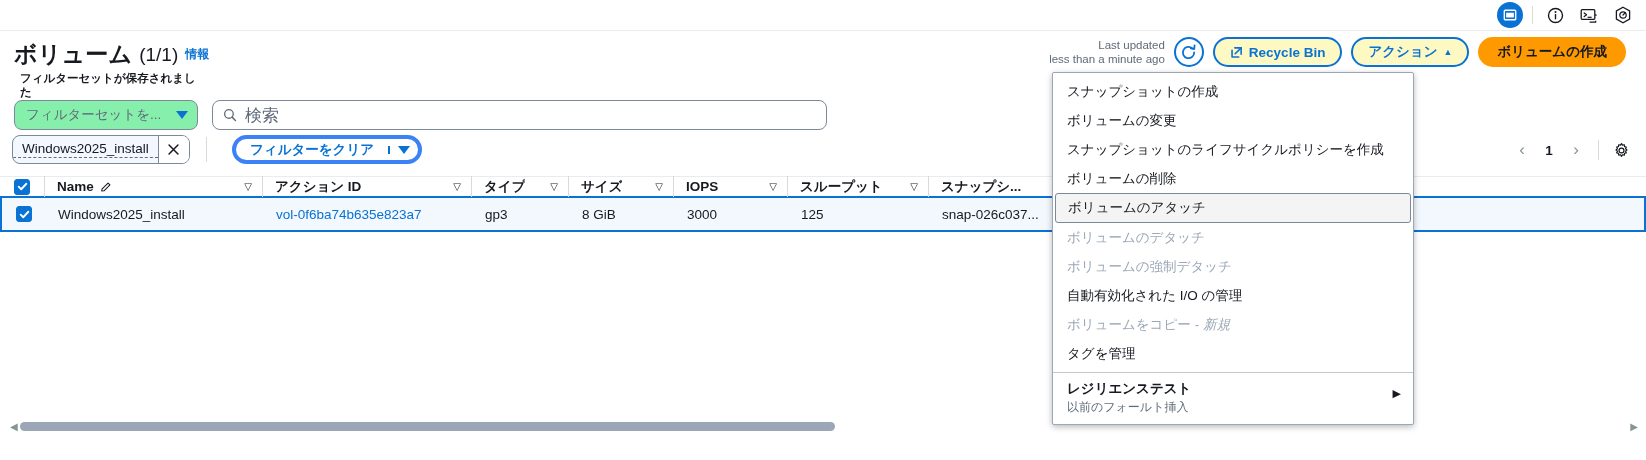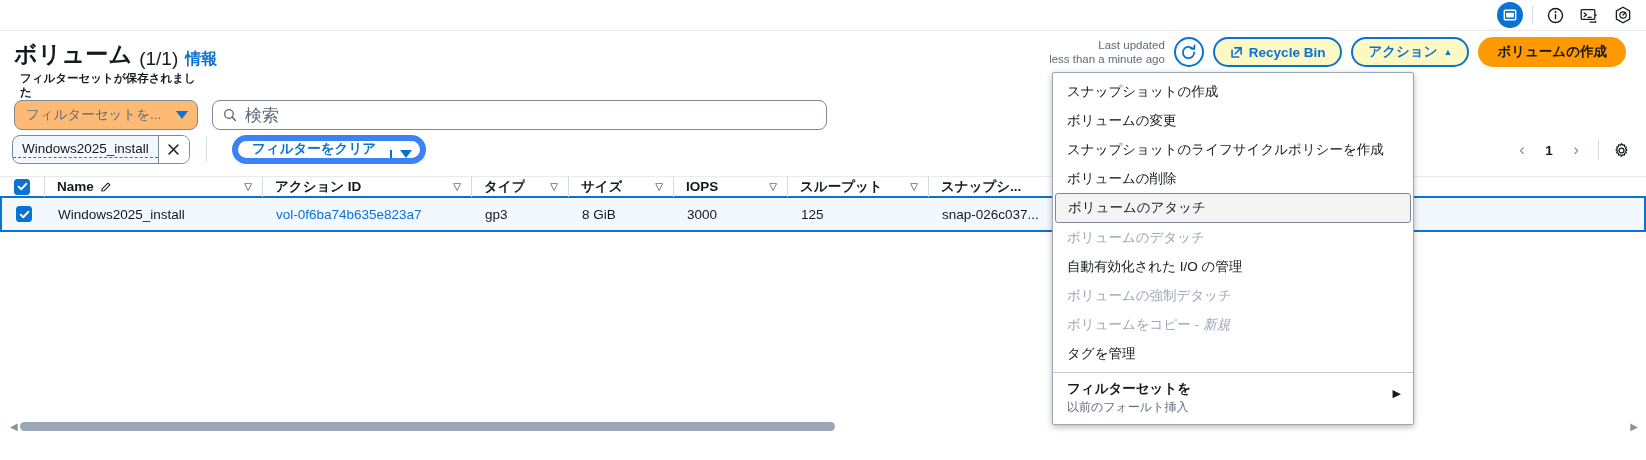--- a/index.html
+++ b/index.html
@@ -29,25 +29,25 @@
   .tb-sep { width:1px; height:18px; background:#d5dbdb; margin:0 5px; }
   .panel-badge {
     width: 26px; height: 26px; border-radius: 50%;
     background: #0972d3; display:flex; align-items:center; justify-content:center;
   }
 
   
   .header { position: absolute; top: 31px; left: 0; width: 1646px; height: 48px; }
   .page-title-wrap {
     position: absolute; left: 14px; top: 8px;
-    display: flex; align-items: flex-end; gap: 7px;
+    display: flex; align-items: center; gap: 7px;
   }
   .page-title { font-size: 23px; font-weight: 700; letter-spacing: .2px; color:#16191f; }
   .page-count { font-size: 19px; font-weight: 400; color:#16191f; }
-  .info-link { font-size: 16px; color:#0972d3; text-decoration: none; font-weight:700; cursor:pointer; }
+  .info-link { font-size: 12px; color:#0972d3; text-decoration: none; font-weight:700; cursor:pointer; }
 
   .header-right {
     position: absolute; right: 20px; top: 6px;
     display: flex; align-items: center; gap: 9px;
   }
   .last-updated { text-align: right; line-height: 1.25; color:#5f6b7a; font-size: 11.5px; }
   .last-updated .lu1 { display:block; }
   .last-updated .lu2 { display:block; }
 
   .refresh-btn {
@@ -75,21 +75,21 @@
   .filter-row {
     position: absolute; top: 76px; left: 0; width: 1646px; height: 40px;
   }
   .fs-wrap { position:absolute; left: 14px; top: 0; width: 184px; }
   .fs-label {
     position: absolute; left: 6px; top: -4px; width: 178px;
     font-size: 11.5px; font-weight: 700; color:#16191f; line-height: 1.18;
   }
   .fs-select {
     position:absolute; top: 24px; left: 0; width: 184px; height: 30px;
-    border: 1px solid #7d8998; border-radius: 8px; background:#fdba74;
+    border: 1px solid #7d8998; border-radius: 8px; background:#86efac;
     display:flex; align-items:center; justify-content:space-between;
     padding: 0 9px 0 11px; cursor:pointer;
   }
   .fs-select .ph { font-size: 13.5px; color:#5f6b7a; }
   .tri-down { width:0;height:0;border-left:6px solid transparent;border-right:6px solid transparent;border-top:8px solid #0972d3; }
 
   .search-box {
     position: absolute; left: 212px; top: 24px; width: 615px; height: 30px;
     border: 1px solid #7d8998; border-radius: 8px; background:#fff;
     display:flex; align-items:center; gap: 8px; padding: 0 10px; cursor:text;
@@ -110,22 +110,22 @@
     margin: 4px 0 5px 0;
   }
   .token-x {
     width: 31px; display:flex; align-items:center; justify-content:center;
     border-left: 1px solid #7d8998; background:#fff; cursor:pointer; font-size: 15px; color:#16191f;
   }
   .v-sep { position:absolute; left: 206px; top: 2px; width:1px; height: 25px; background:#d5dbdb; }
 
   .clear-group {
     position:absolute; left: 232px; top: 0; height:29px;
-    display:flex; align-items:flex-end;
-    border: 6px solid #3b82f6; border-radius: 16px; overflow:hidden; background:#fff;
+    display:flex; align-items:center;
+    border: 4px solid #3b82f6; border-radius: 16px; overflow:hidden; background:#fff;
   }
   .clear-btn {
     display:flex; align-items:center; padding: 0 14px;
     font-size: 13.5px; font-weight:700; color:#0972d3; cursor:pointer;
   }
   .clear-caret {
     width: 30px; display:flex; align-items:center; justify-content:center;
     border-left: 2px solid #0972d3; cursor:pointer;
   }
 
@@ -429,31 +429,31 @@
     </div>
   </div>
 
   <div class="menu">
     <div class="mi">スナップショットの作成</div>
     <div class="mi">ボリュームの変更</div>
     <div class="mi">スナップショットのライフサイクルポリシーを作成</div>
     <div class="mi">ボリュームの削除</div>
     <div class="mi selected">ボリュームのアタッチ</div>
     <div class="mi disabled">ボリュームのデタッチ</div>
+    <div class="mi disabled">ボリュームの強制デタッチ</div>
     <div class="mi">自動有効化された I/O の管理</div>
-    <div class="mi disabled">ボリュームの強制デタッチ</div>
     <div class="mi disabled">
       <span>ボリュームをコピー</span>
       <span class="dash">-</span>
       <span class="italic">新規</span>
     </div>
     <div class="mi">タグを管理</div>
 
     <div class="msep"></div>
 
     <div class="mgroup">
-      <div class="mgroup-title">フィルターセットを</div>
+      <div class="mgroup-title">レジリエンステスト</div>
       <div class="mgroup-sub">以前のフォールト挿入</div>
       <span class="submenu-arrow">▶</span>
     </div>
   </div>
 
 </div>
 
 </body></html>

